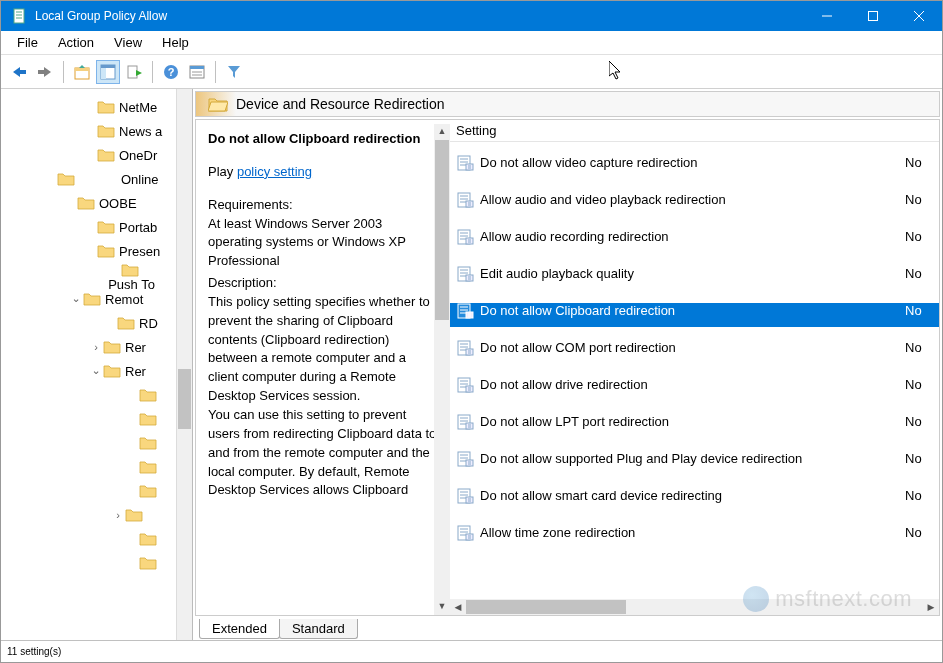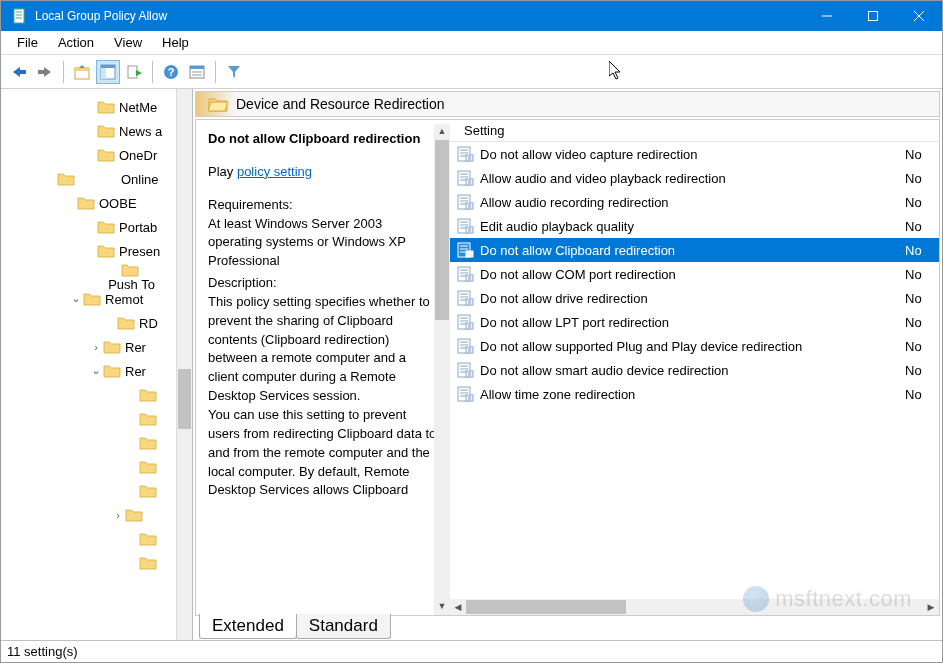--- a/index.html
+++ b/index.html
@@ -49,41 +49,41 @@
 .desc-req { margin-bottom: 3px; }
 .desc-txt { }
 .desc-col .vscroll2 { position: absolute; right: 0; top: 4px; bottom: 0; width: 16px; background: #f0f0f0; }
 .vscroll2 .arrow { height: 16px; display: flex; align-items: center; justify-content: center; font-size: 9px; color: #555; }
 .vscroll2 .track { position: absolute; top: 16px; bottom: 16px; left: 0; right: 0; }
 .vscroll2 .thumb2 { position: absolute; left: 1px; right: 1px; background: #c2c2c2; top: 0; height: 180px; }
 
 
 .settings-col { flex: 1; display: flex; flex-direction: column; min-width: 0; position: relative; }
 .settings-header { height: 22px; display: flex; align-items: center; font-size: 13px; border-bottom: 1px solid #e5e5e5; }
-.settings-header .colh { padding: 0 14px; }
+.settings-header .colh { padding: 0 6px; }
 .settings-header .colh.setting { flex: 1; }
 .settings-list { flex: 1; overflow: hidden; }
-.setting-row { height: 24px; display: flex; align-items: center; font-size: 13px; padding-left: 6px; white-space: nowrap; }
+.setting-row { height: 24px; display: flex; font-size: 13px; padding-left: 6px; white-space: nowrap; margin-top: 13px; }
 .setting-row.selected { background: #0078d7; color: #fff; }
 .setting-row .sicon { width: 18px; height: 16px; margin-right: 6px; flex-shrink: 0; }
 .setting-row .slabel { flex: 1; overflow: hidden; text-overflow: ellipsis; }
 .setting-row .sstate { width: 34px; text-align: left; overflow: hidden; }
 .hscroll { height: 16px; background: #f0f0f0; display: flex; align-items: center; }
 .hscroll .arrow { width: 16px; text-align: center; font-size: 9px; color: #555; }
 .hscroll .htrack { flex: 1; position: relative; height: 100%; }
 .hscroll .hthumb { position: absolute; top: 1px; bottom: 1px; left: 0; width: 160px; background: #c2c2c2; }
 
 
 .tabs { height: 24px; display: flex; align-items: flex-end; padding-left: 4px; margin: 0 2px; position: relative; top: -1px; }
-.tab { border: 1px solid #aaa; border-top: none; padding: 2px 12px; font-size: 17px; background: #fff; border-radius: 0 0 3px 3px; margin-right: -1px; }
+.tab { border: 1px solid #aaa; border-top: none; padding: 2px 12px; font-size: 13px; background: #fff; border-radius: 0 0 3px 3px; margin-right: -1px; }
 .tab.active { background: #fff; position: relative; z-index: 2; }
 .tab.inactive { background: #f4f4f4; }
 
 
-.statusbar { height: 22px; border-top: 1px solid #c0c0c0; display: flex; align-items: center; font-size: 13px; padding-left: 6px; position: absolute; bottom: 0; left: 0; right: 0; background: #fff; }
+.statusbar { height: 22px; border-top: 1px solid #c0c0c0; display: flex; align-items: center; font-size: 10px; padding-left: 6px; position: absolute; bottom: 0; left: 0; right: 0; background: #fff; }
 
 
 .watermark { position: absolute; right: 30px; bottom: 50px; font-size: 22px; color: rgba(120,120,120,0.25); font-weight: 500; letter-spacing: 0.5px; display: flex; align-items: center; gap: 6px; pointer-events: none; }
 .watermark .globe { width: 26px; height: 26px; border-radius: 50%; background: radial-gradient(circle at 35% 35%, rgba(120,180,220,0.35), rgba(60,120,180,0.3)); }
 
 
 .cursor { position: absolute; top: 60px; left: 608px; pointer-events: none; }
 
 svg { display: block; }
 </style>
@@ -555,21 +555,21 @@
                 <svg width="18" height="16" viewBox="0 0 18 16">
                   <rect x="2" y="1" width="12" height="14" fill="#fff" stroke="#8aa9c9"></rect>
                   <line x1="4" y1="4" x2="12" y2="4" stroke="#8aa9c9"></line>
                   <line x1="4" y1="7" x2="12" y2="7" stroke="#8aa9c9"></line>
                   <line x1="4" y1="10" x2="12" y2="10" stroke="#8aa9c9"></line>
                   <rect x="10" y="9" width="7" height="6" fill="#eef" stroke="#8aa9c9"></rect>
                   <line x1="12" y1="11" x2="15" y2="11" stroke="#8aa9c9"></line>
                   <line x1="12" y1="13" x2="15" y2="13" stroke="#8aa9c9"></line>
                 </svg>
               </span>
-              <span class="slabel">Do not allow smart audio device redirection</span>
+              <span class="slabel">Do not allow smart card device redirecting</span>
               <span class="sstate">No</span>
             </div>
             <div class="setting-row">
               <span class="sicon">
                 <svg width="18" height="16" viewBox="0 0 18 16">
                   <rect x="2" y="1" width="12" height="14" fill="#fff" stroke="#8aa9c9"></rect>
                   <line x1="4" y1="4" x2="12" y2="4" stroke="#8aa9c9"></line>
                   <line x1="4" y1="7" x2="12" y2="7" stroke="#8aa9c9"></line>
                   <line x1="4" y1="10" x2="12" y2="10" stroke="#8aa9c9"></line>
                   <rect x="10" y="9" width="7" height="6" fill="#eef" stroke="#8aa9c9"></rect>

